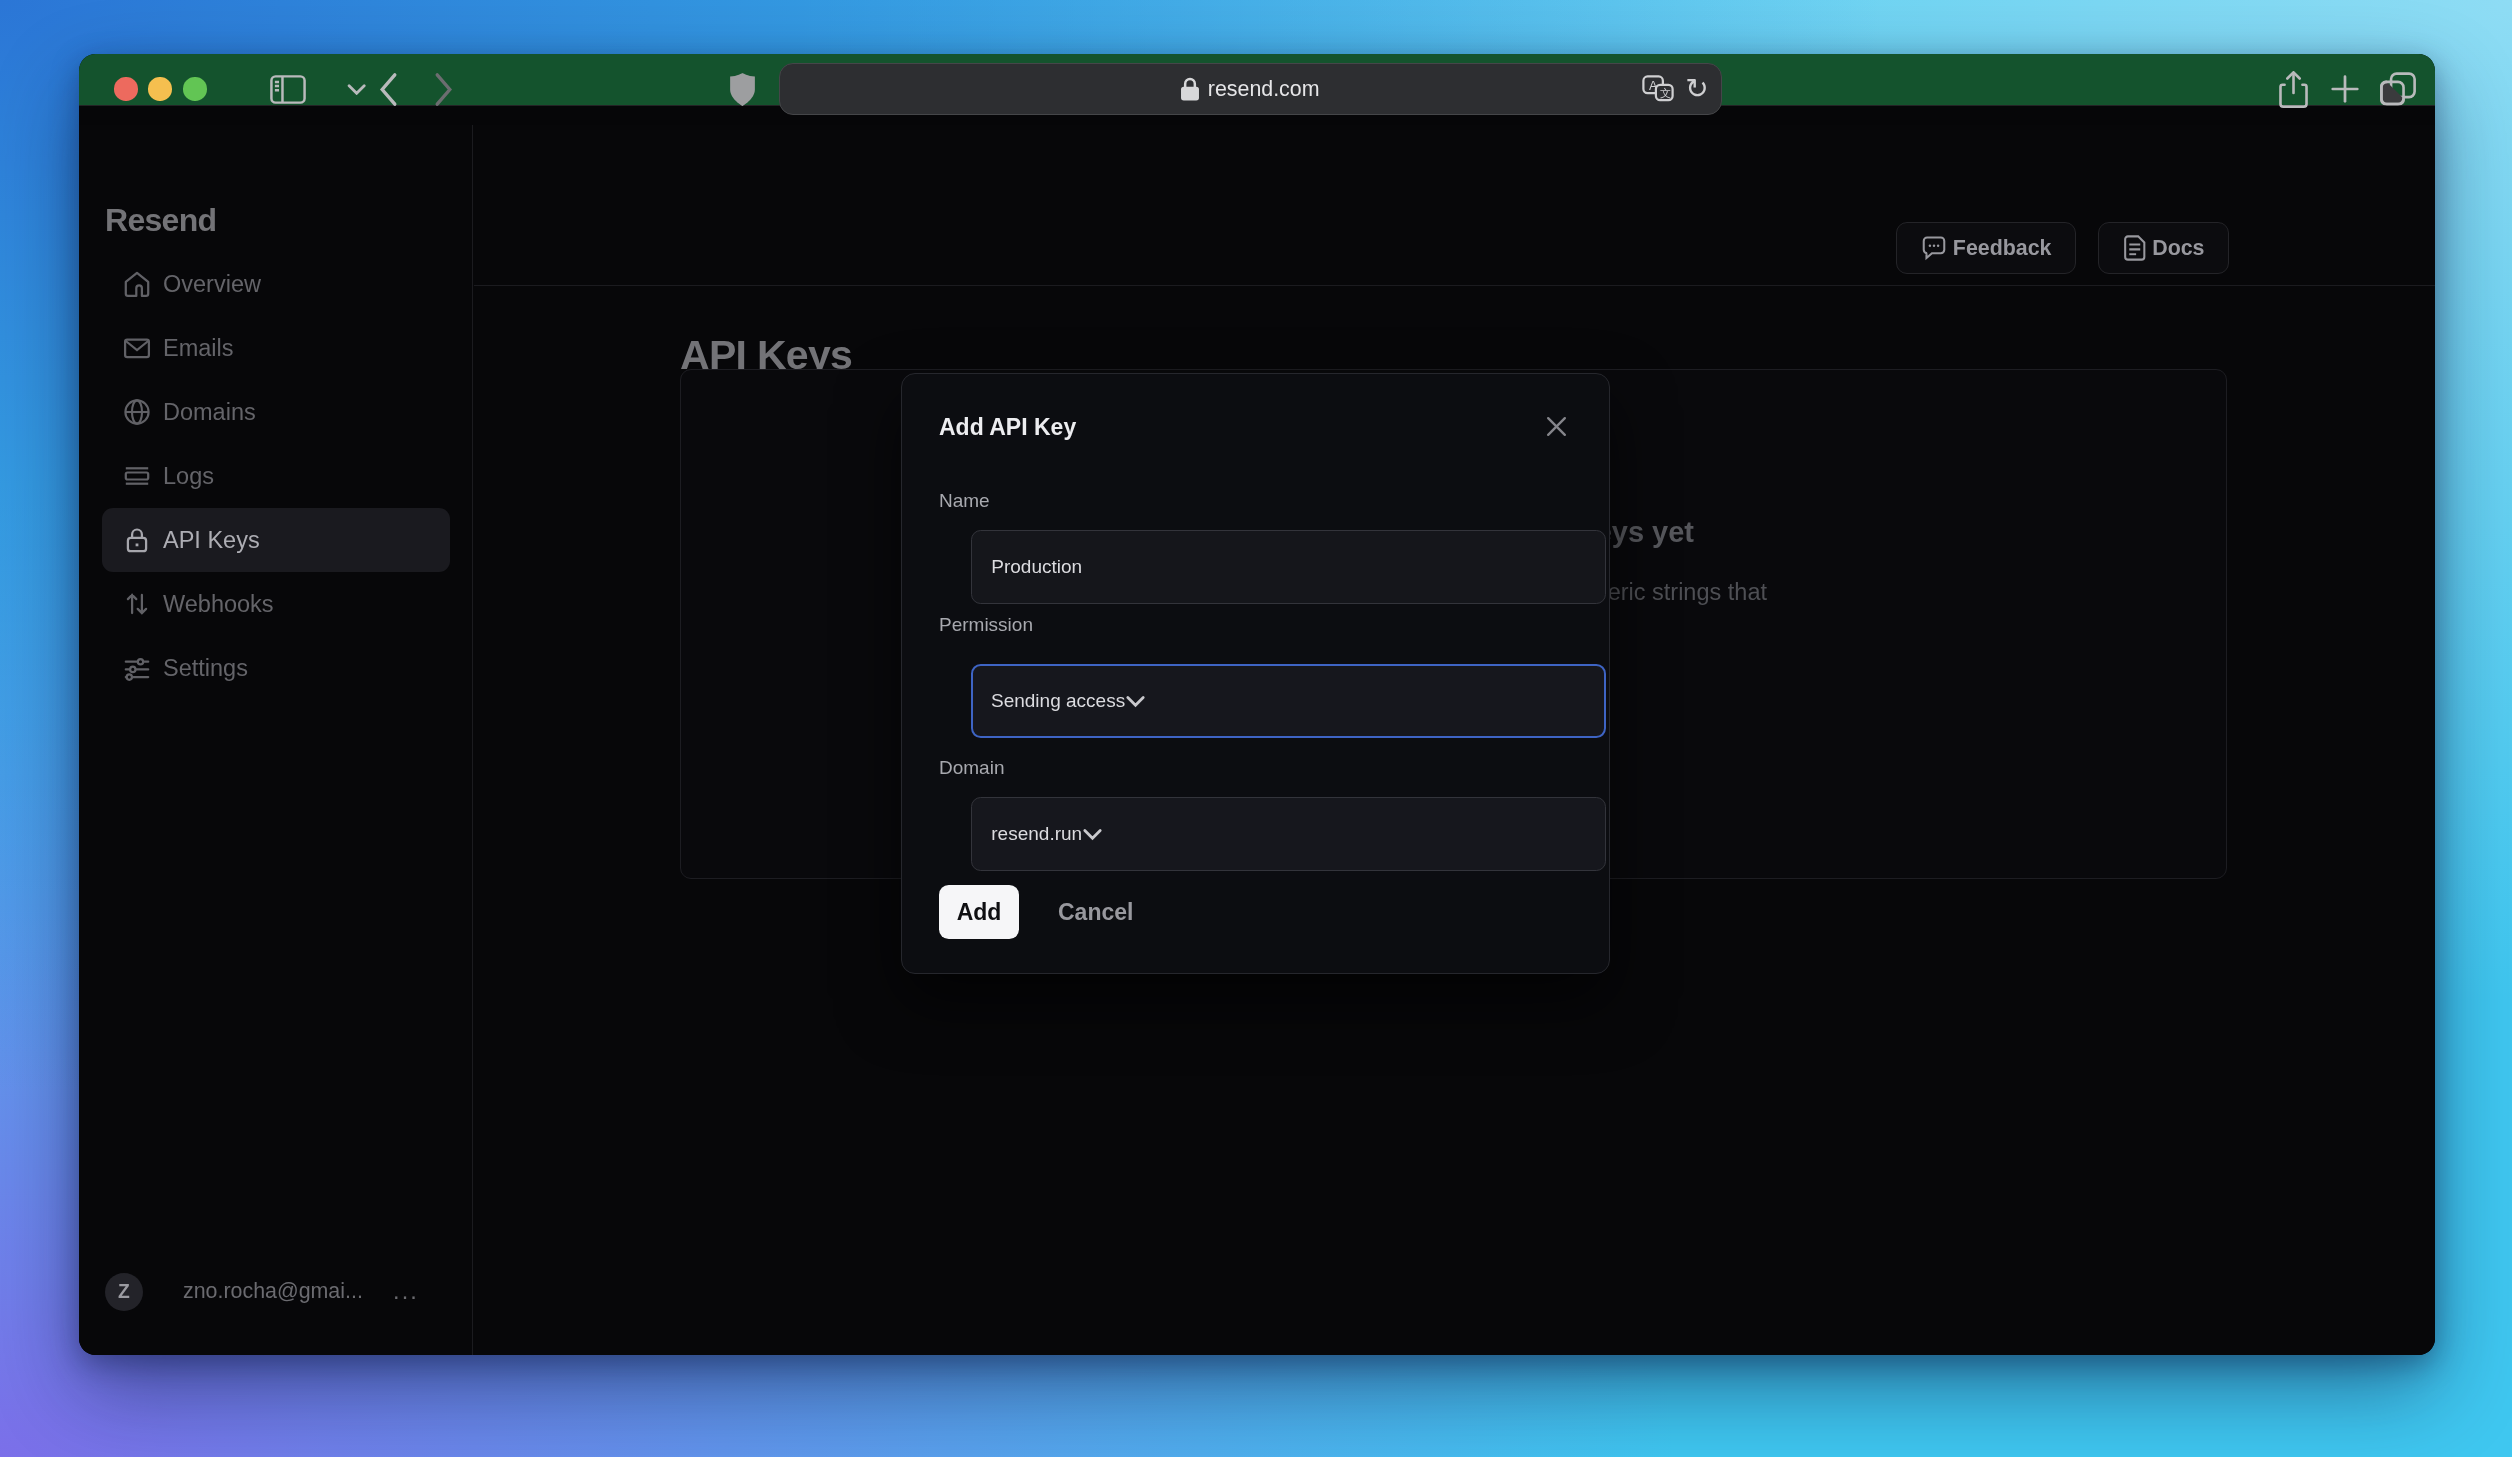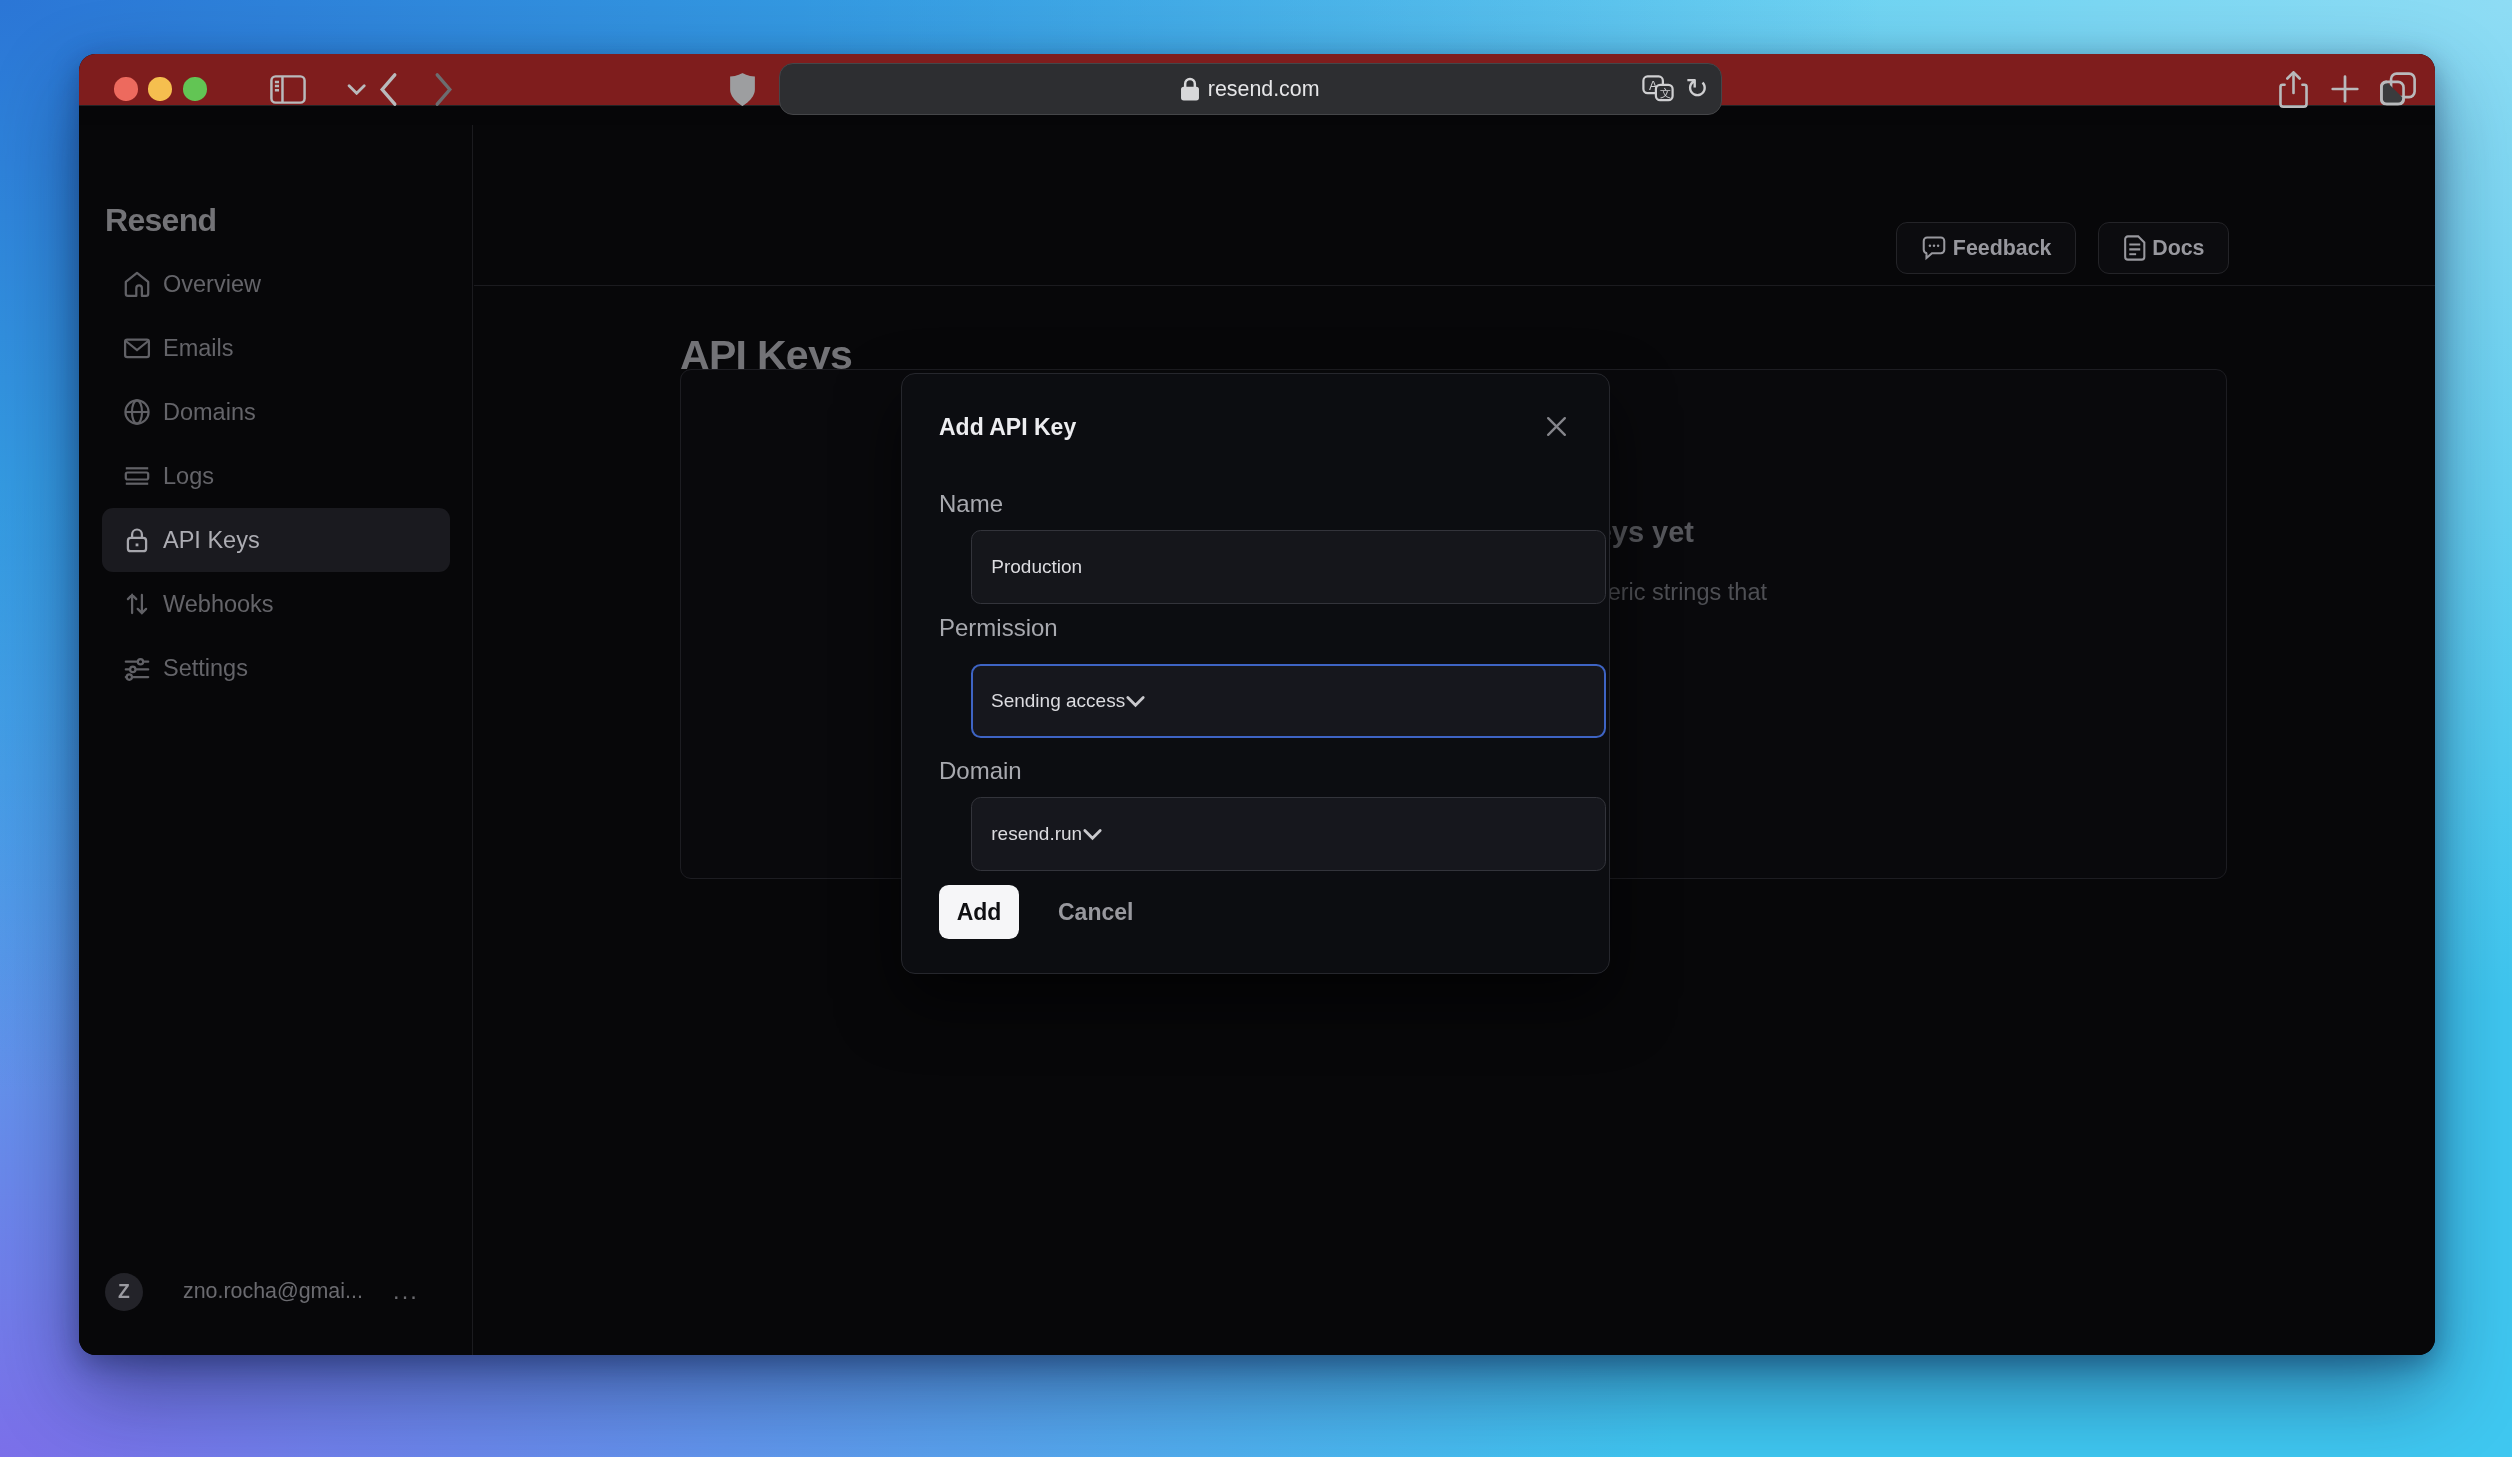--- a/index.html
+++ b/index.html
@@ -12,21 +12,21 @@
       radial-gradient(115% 115% at 0% 100%, #7b6fe9 0%, rgba(123,111,233,0) 58%),
       radial-gradient(125% 125% at 100% 0%, #8edcf4 0%, rgba(142,220,244,0) 55%);
     overflow:hidden;
   }
   .window {
     position:absolute; left:79px; top:54px; width:2356px; height:1301px;
     border-radius:16.6px; overflow:hidden; background:#060608;
     box-shadow:0 35px 83px rgba(10,20,60,.45), 0 8.3px 28px rgba(10,20,60,.35);
   }
   
-  .chrome { position:absolute; left:0; top:0; right:0; height:52px; background:#7f1d1d; border-bottom:0.7px solid #232325; }
+  .chrome { position:absolute; left:0; top:0; right:0; height:52px; background:#14532d; border-bottom:0.7px solid #232325; }
   .chrome svg { display:block; }
   .dot { position:absolute; top:23px; width:23.5px; height:23.5px; border-radius:50%; }
   .cicon { position:absolute; top:0; height:70px; display:flex; align-items:center; justify-content:center; color:#b9babc; }
   .cicon.dim { color:#6c6d70; }
   .urlbar {
     position:absolute; left:700px; top:9px; width:943px; height:52px;
     background:#2d2e31; border:1.4px solid #454649; border-radius:14px;
     display:flex; align-items:center; justify-content:center; color:#e6e6e8;
   }
   .urlbar .host { font-size:21.4px; margin-left:8.3px; }
@@ -51,21 +51,21 @@
   .hbtn { position:absolute; top:97px; height:52px; border:1.4px solid #242428; background:#0c0c0f; border-radius:11px; color:#98989e; font-size:21.4px; font-weight:600; display:flex; align-items:center; gap:6px; padding:0 23.5px; cursor:pointer; }
   .hbtn svg { display:block; }
   .page-title { position:absolute; left:206px; top:207px; font-size:41px; font-weight:700; color:#737377; letter-spacing:-0.7px; }
   .card { position:absolute; left:206px; top:244px; width:1547px; height:510px; border:1.4px solid #1d1d22; border-radius:11px; background:#09090c; }
   .empty-h { position:absolute; right:532px; top:146px; font-size:29px; font-weight:700; color:#56575c; white-space:nowrap; }
   .empty-p { position:absolute; right:459px; top:209px; font-size:23.5px; color:#4e4f54; white-space:nowrap; }
   
   .modal { position:absolute; left:822px; top:248px; width:709px; height:601px; background:#0c0d11; border:1.4px solid #26272d; border-radius:14px; box-shadow:0 28px 62px rgba(0,0,0,.6); z-index:5; }
   .m-title { position:absolute; left:37px; top:40px; font-size:23px; font-weight:700; color:#ededf0; }
   .m-close { position:absolute; right:36px; top:36px; width:33px; height:33px; display:flex; align-items:center; justify-content:center; color:#85858b; cursor:pointer; }
-  .m-label { position:absolute; left:37px; font-size:24px; color:#a8a9af; }
+  .m-label { position:absolute; left:37px; font-size:19px; color:#a8a9af; }
   .field { position:absolute; left:37px; width:635px; height:74px; border-radius:9.7px; background:#15161b; border:1.4px solid #33343b; color:#dcdce0; font-size:19px; display:flex; align-items:center; padding:0 19.3px;margin-left:32px; }
   input.field { font-family:"Liberation Sans",sans-serif; outline:none; }
   .select { justify-content:flex-start; cursor:pointer; background:#16171d; }
   .select.focused { border:2.8px solid #3e64c4; padding:0 18px; }
   .select .chev { color:#c9c9cd; }
   .btn-add { position:absolute; left:37px; top:511px; width:80px; height:54px; background:#f6f6f8; border-radius:9.7px; color:#0f0f12; font-size:23px; font-weight:700; display:flex; align-items:center; justify-content:center; cursor:pointer; }
   .btn-cancel { position:absolute; left:156px; top:511px; height:54px; display:flex; align-items:center; color:#98989e; font-size:23px; font-weight:600; cursor:pointer; }
 </style>
 </head>
 <body>

